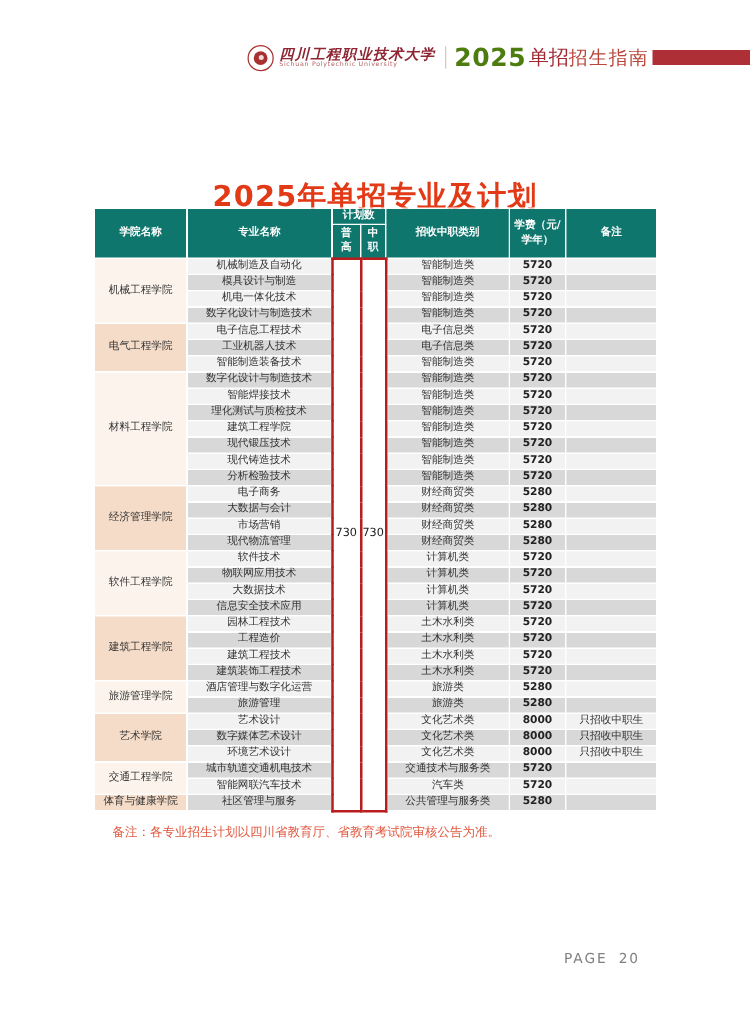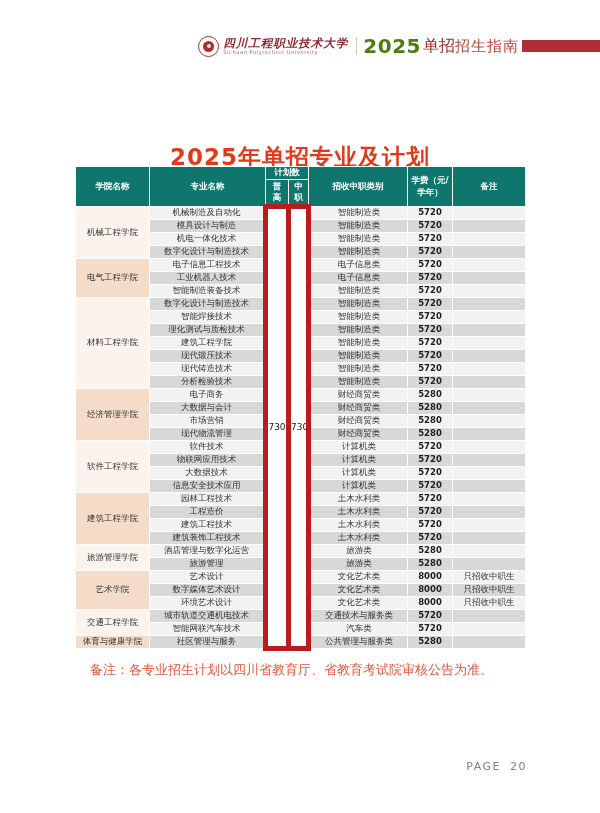--- a/index.html
+++ b/index.html
@@ -59,33 +59,33 @@
   .thead-top th { height:13px; }
   .thead-main th { height:27px; }
   th.col-tuition-h { white-space:normal; line-height:1.3; }
   .stack { display:inline-block; width:1em; word-break:break-all; line-height:1.25; }
   .plan-table tbody tr { height:13px; }
   .plan-table tbody td { height:13px; }
   tr.light td { background:#f2f2f2; }
   tr.dark td { background:#d8d8d8; }
   td.college.cream { background:#fcf4ec !important; }
   td.college.peach { background:#f5dcc9 !important; }
-  td.plan { background:#ffffff !important; border:5px solid #b91c1c; font-size:9px; color:#222; }
+  td.plan { background:#ffffff !important; border:2px solid #b91c1c; font-size:9px; color:#222; }
   td.tuition { font-weight:700; color:#222; }
 
   
   .notes {
     position:absolute; left:90px; top:659px; display:flex;
-    font-size:13px; color:#e0583f; line-height:1.65;
+    font-size:10px; color:#e0583f; line-height:1.65;
   }
   .notes .label { white-space:nowrap; }
 
   
   .page-num {
-    position:absolute; top:760px; right:73px;
+    position:absolute; top:760px; right:88px;
     font-size:11px; color:#808080; letter-spacing:1.5px; word-spacing:4px;
   }
 </style>
 </head>
 <body>
 
 <div class="page">
 
   <div class="brand-header">
     <span class="seal">

